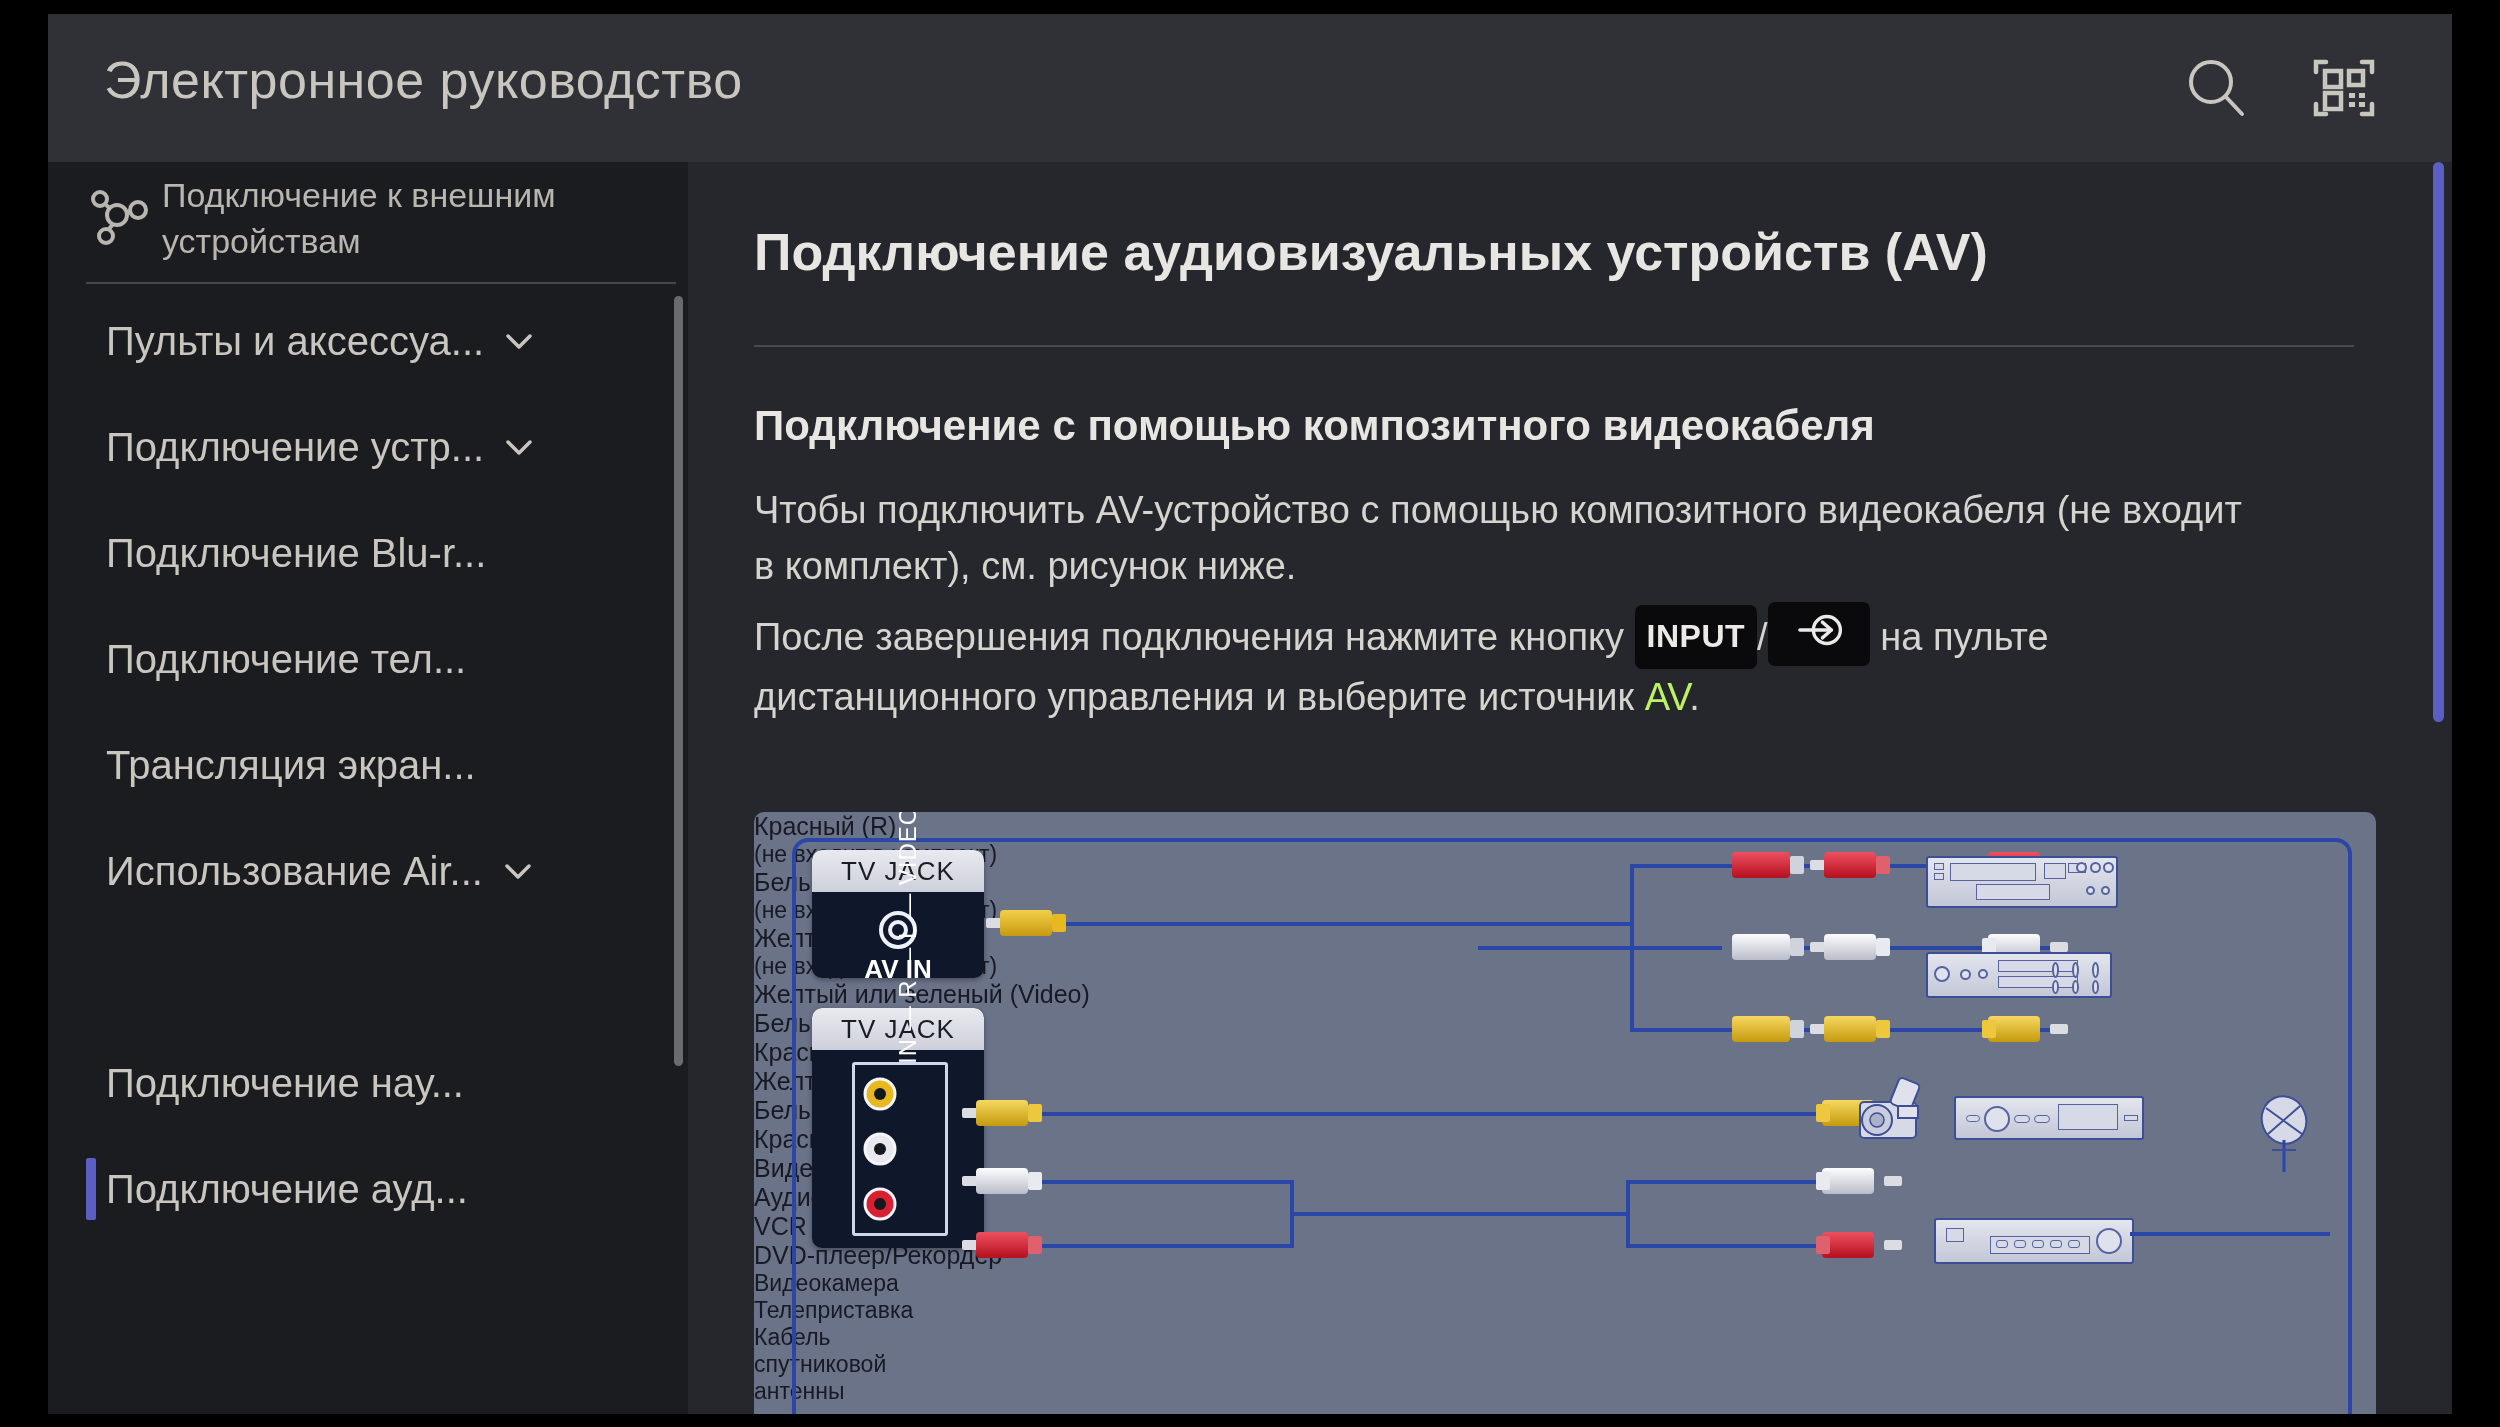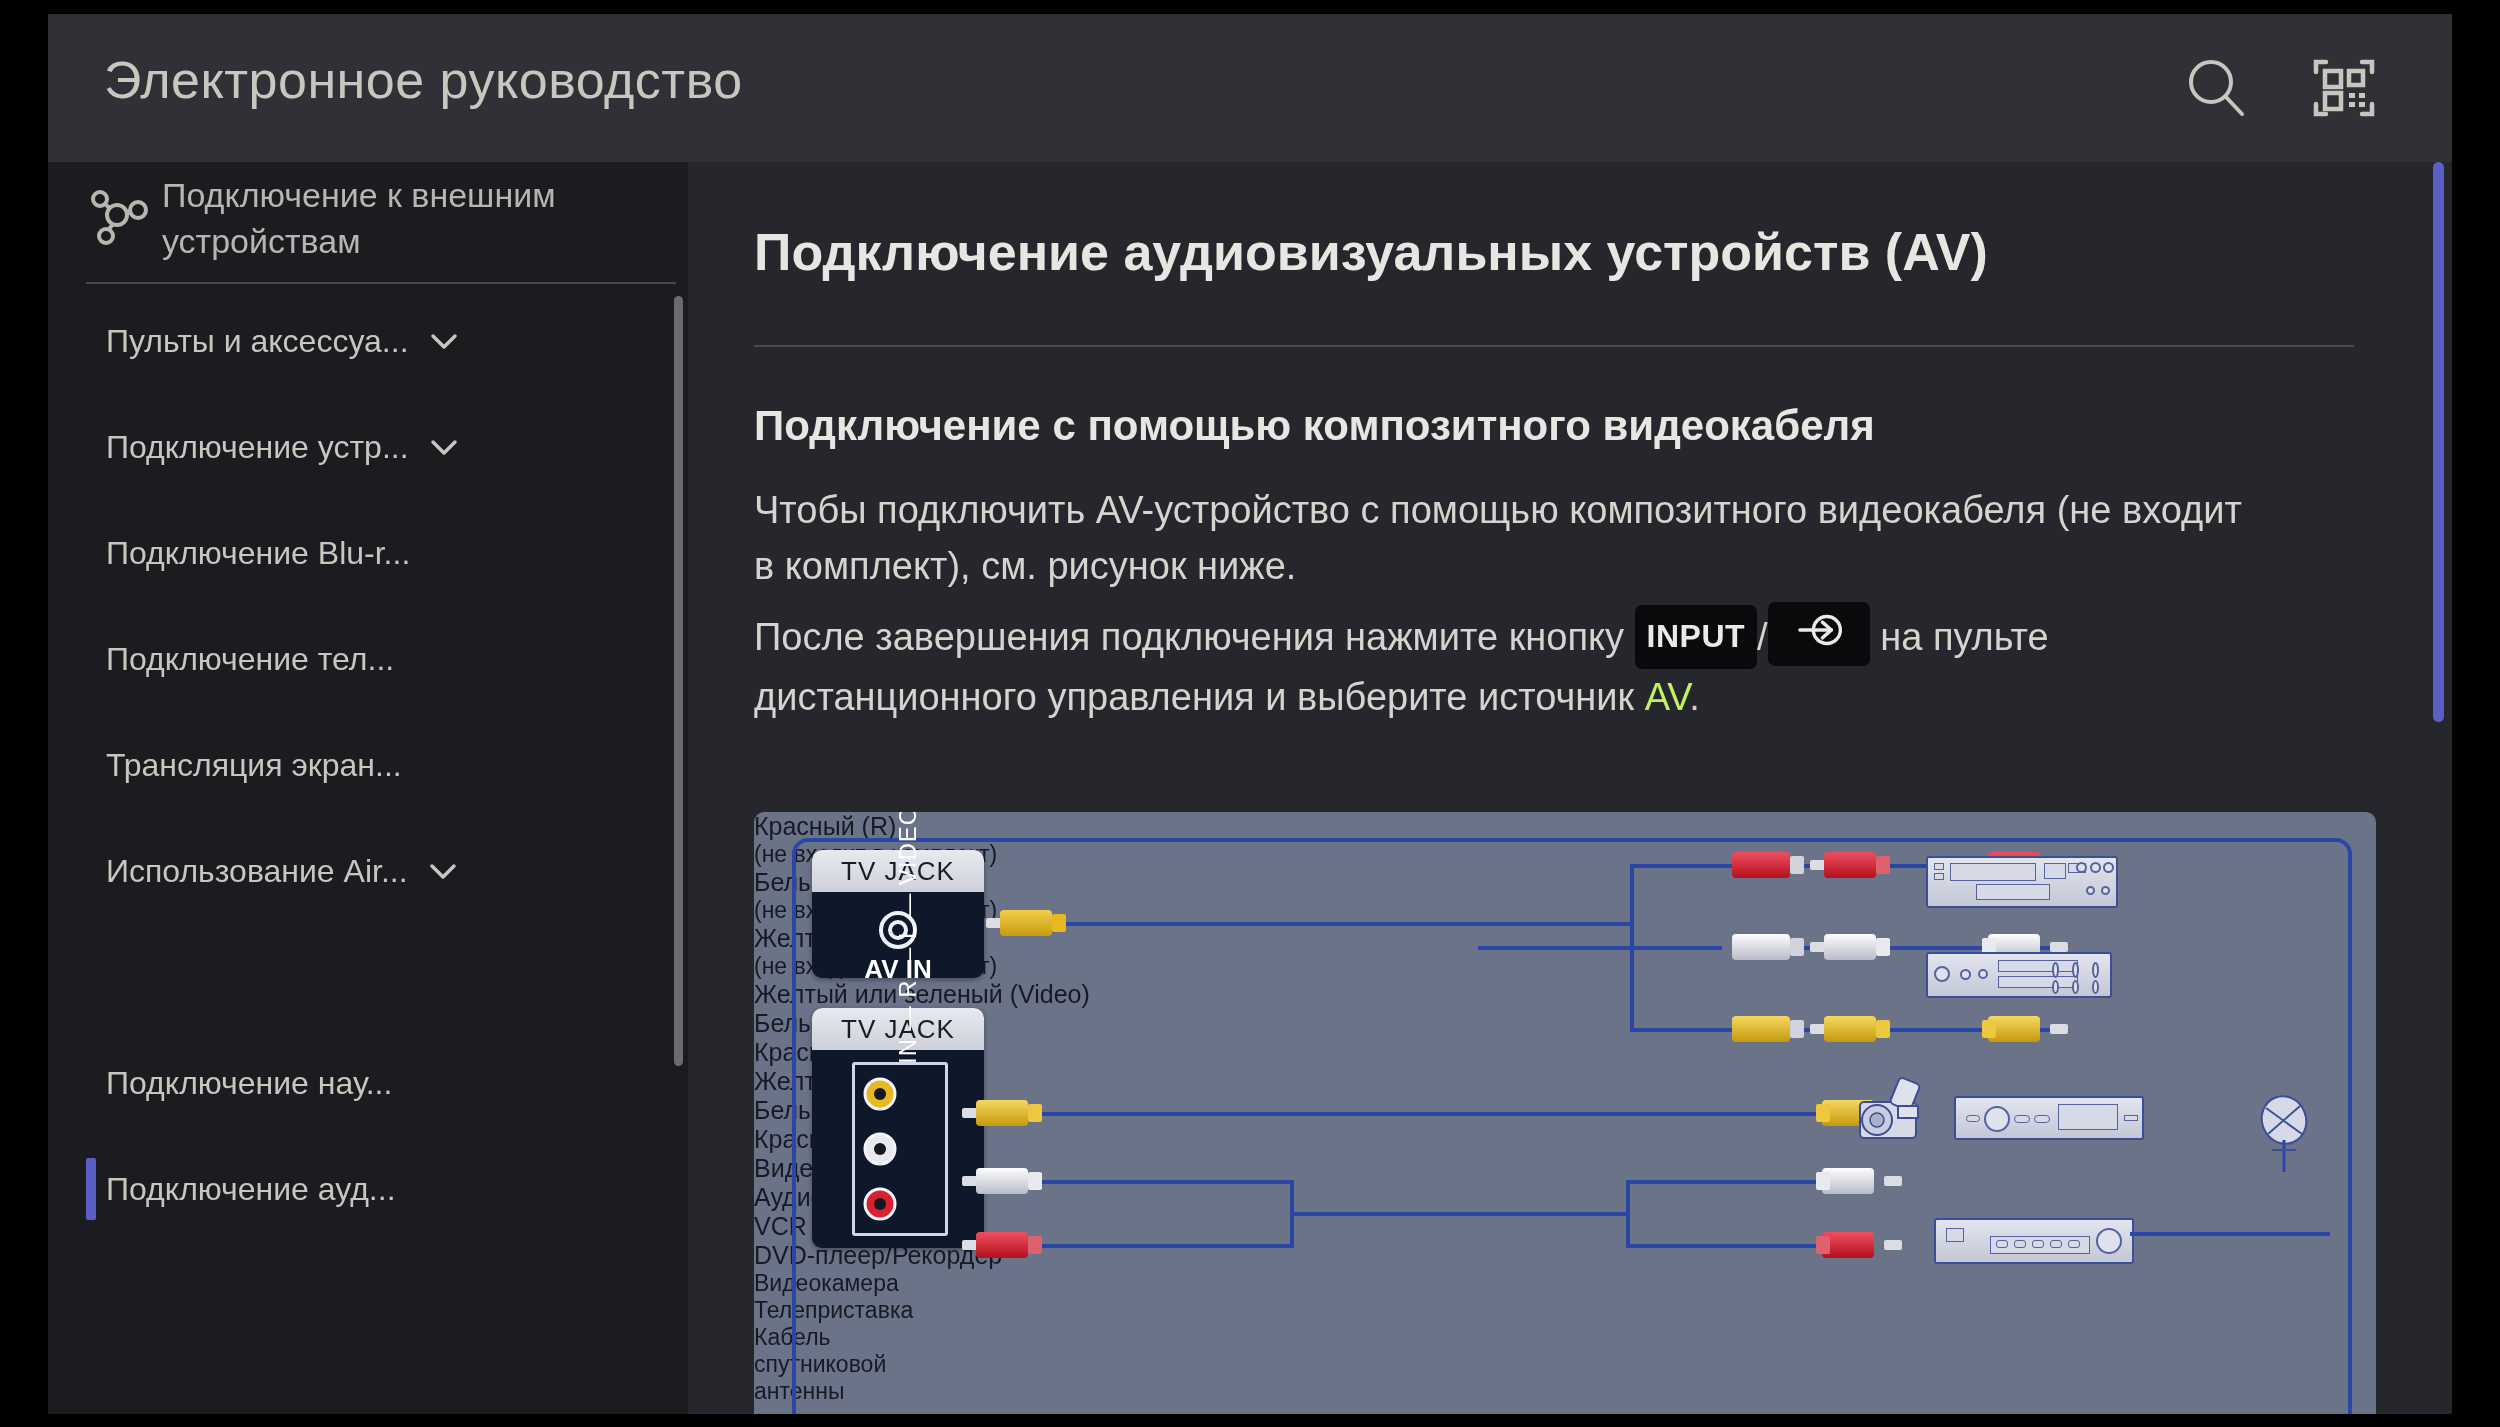--- a/index.html
+++ b/index.html
@@ -71,21 +71,21 @@
     padding-left: 58px; padding-right: 40px;
     cursor: pointer;
   }
   .nav-item .nav-indicator {
     position: absolute; left: 38px; top: 22px;
     width: 10px; height: 62px; border-radius: 2px;
     background: transparent;
   }
   .nav-item.active .nav-indicator { background: #5b5ec4; }
   .nav-label {
-    font-size: 32px; color: #c9c6c0;
+    font-size: 40px; color: #c9c6c0;
     white-space: nowrap; overflow: hidden;
   }
   .nav-chevron {
     margin-left: 18px; flex: 0 0 auto;
     width: 34px; height: 34px;
   }
   #sidebar-scroll-track {
     position: absolute; left: 626px; top: 126px; width: 8px; height: 1080px;
     background: transparent;
   }

